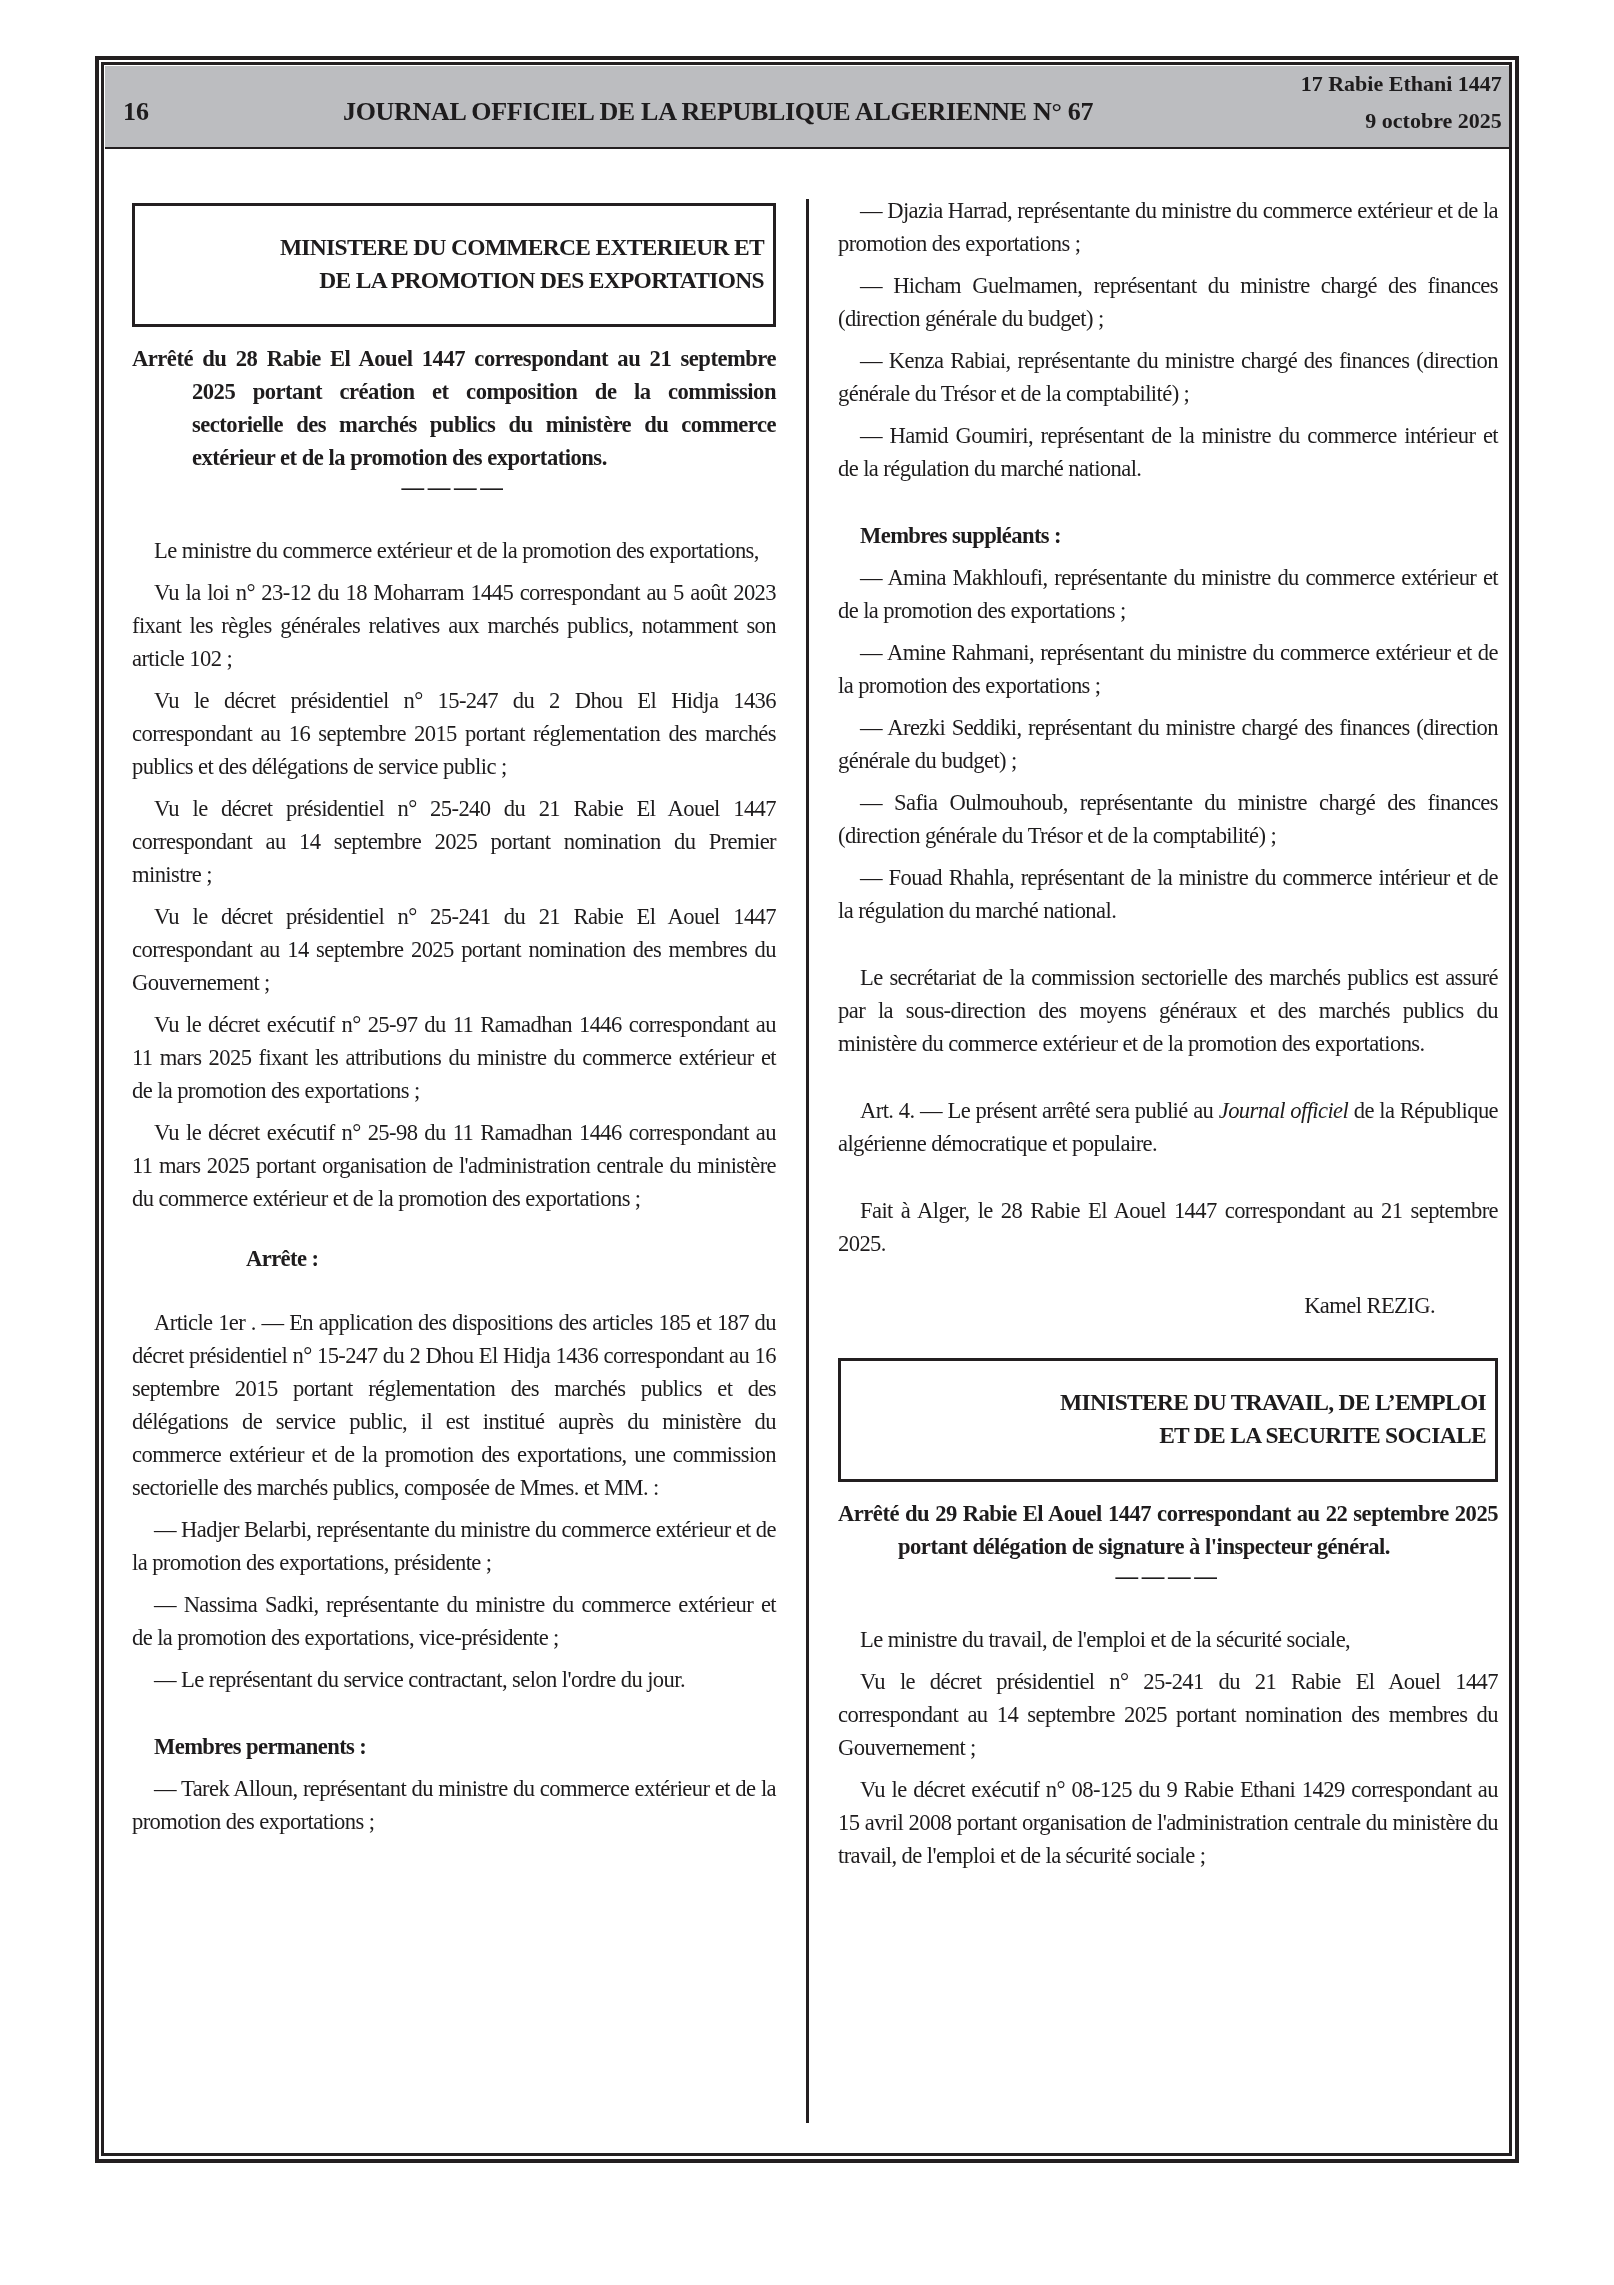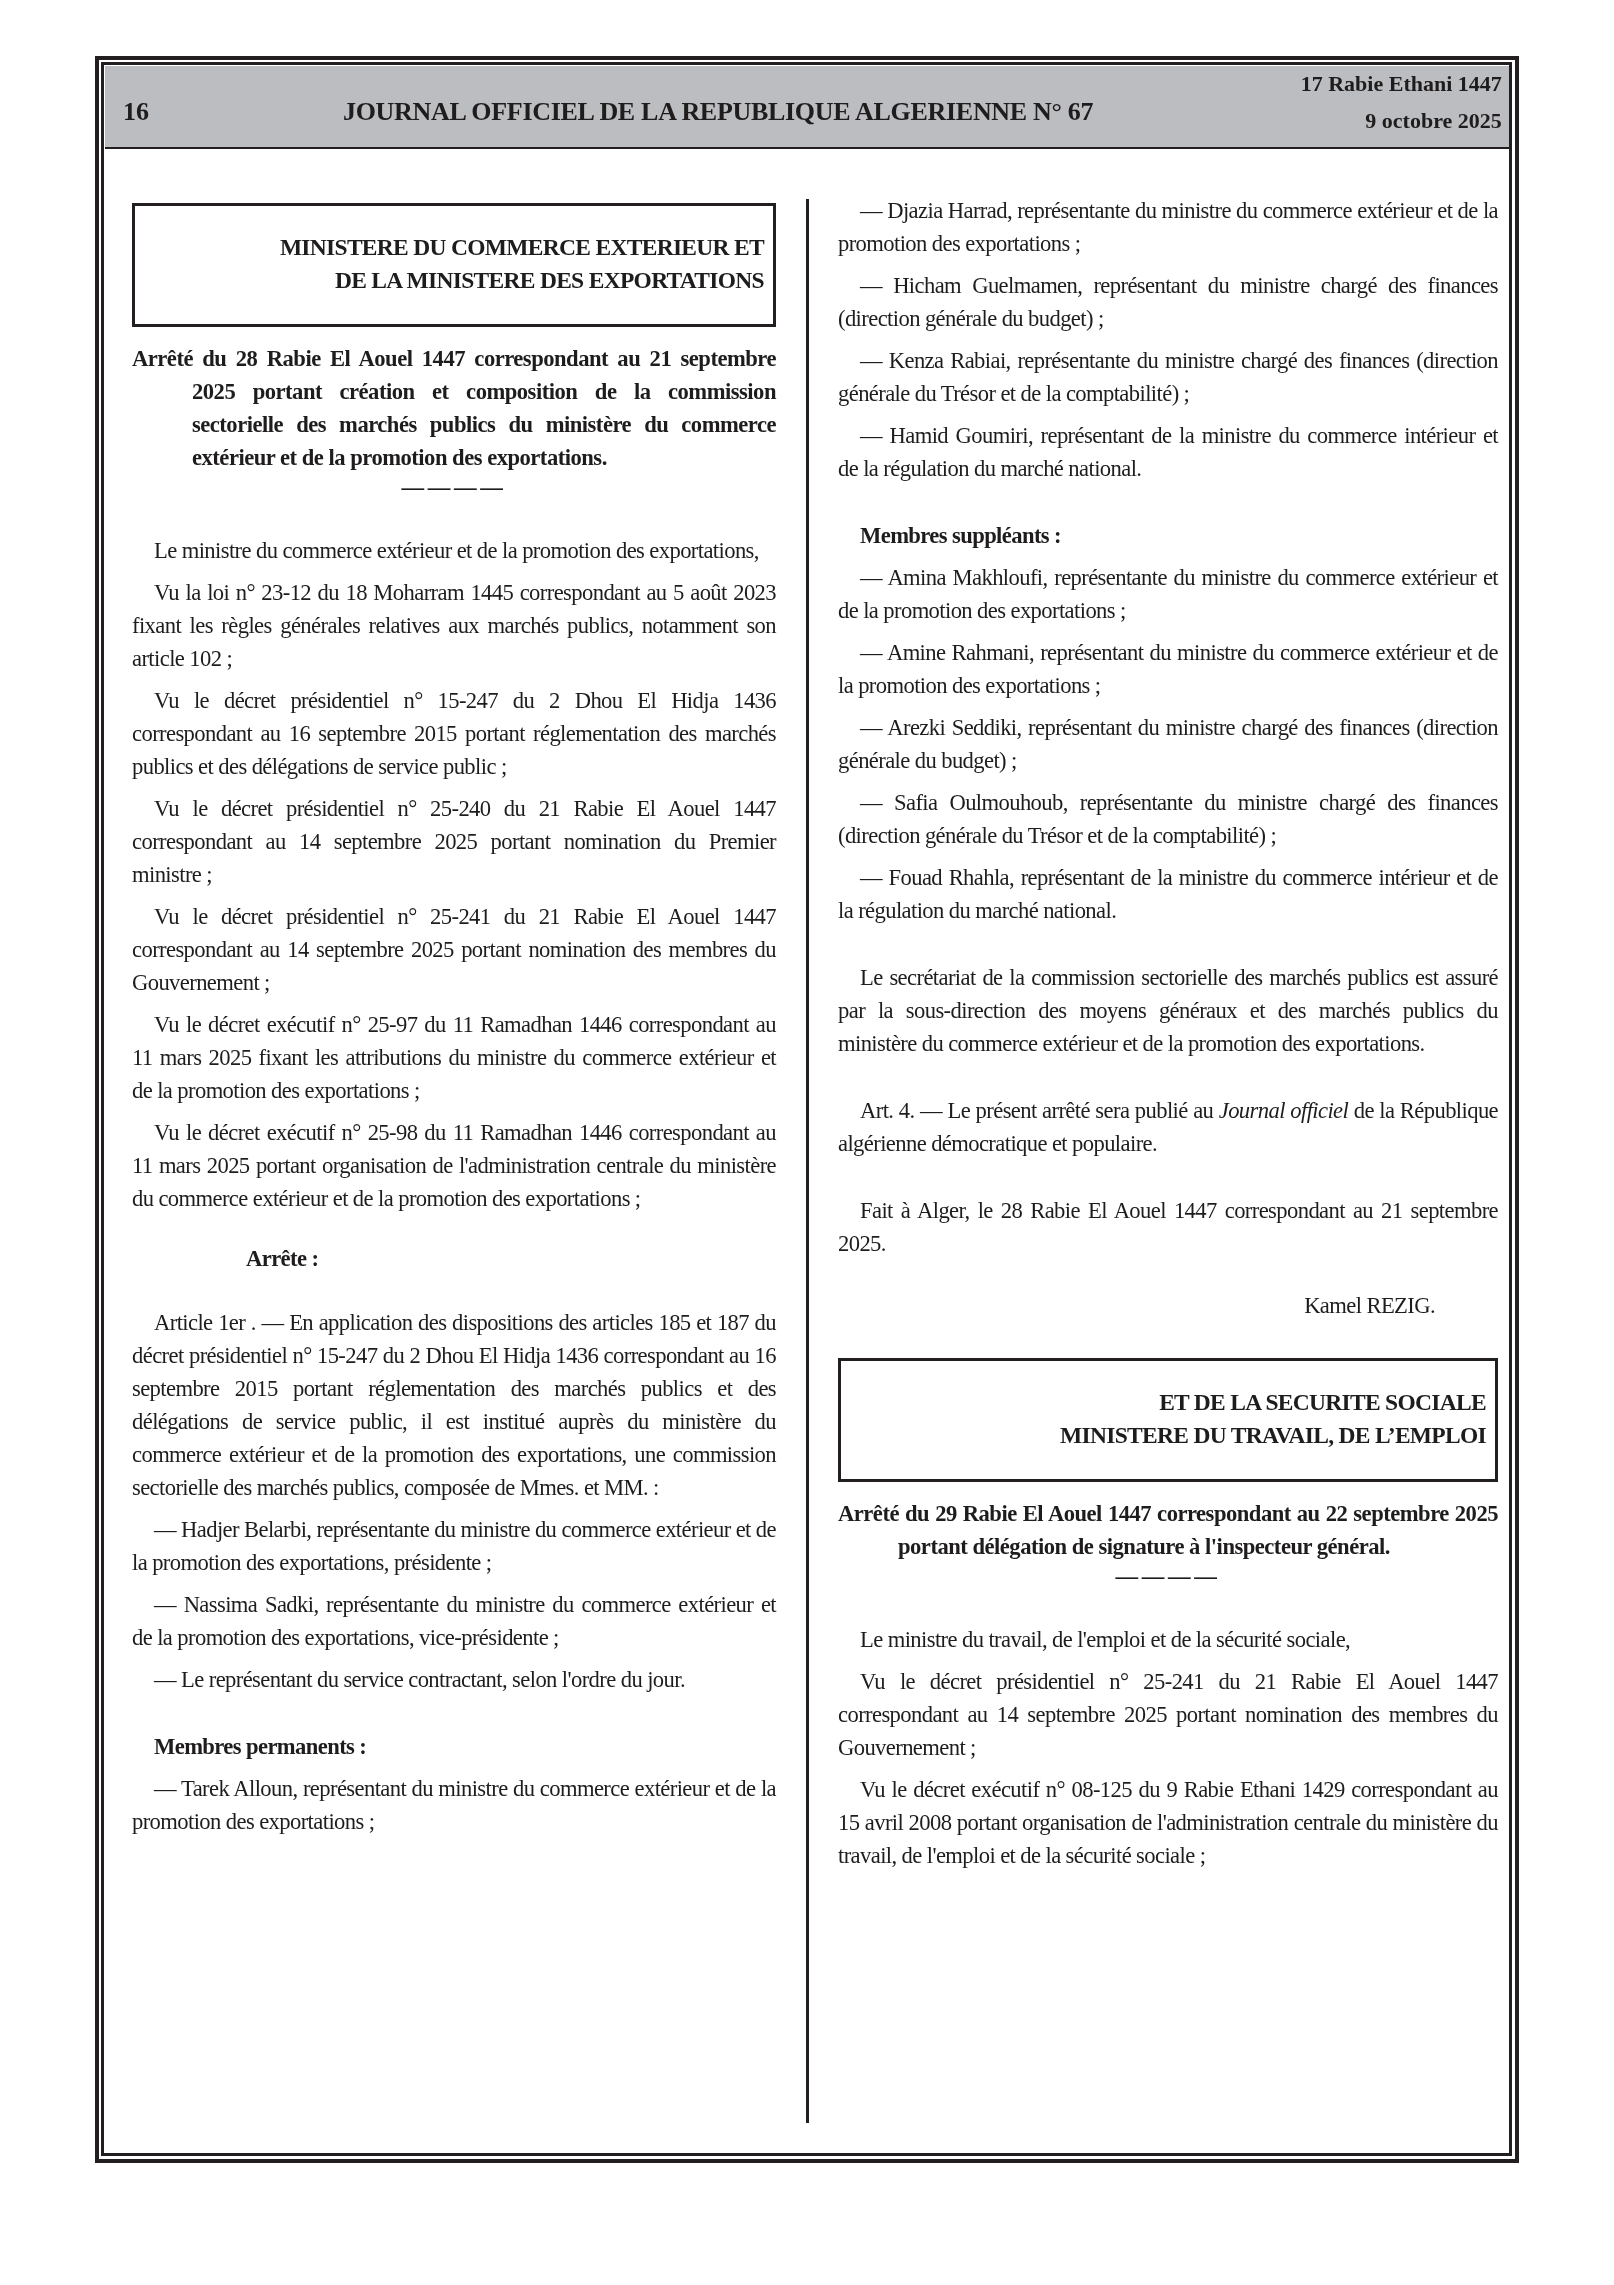--- a/index.html
+++ b/index.html
@@ -48,21 +48,21 @@
   <span class="hdr-title">JOURNAL OFFICIEL DE LA REPUBLIQUE ALGERIENNE N° 67</span>
   <span class="hdr-date d1">17 Rabie Ethani 1447</span>
   <span class="hdr-date d2">9 octobre 2025</span>
 </div>
 
 <div class="divider"></div>
 
 <div class="col left">
   <div class="ministry-box">
     <div>MINISTERE DU COMMERCE EXTERIEUR ET</div>
-    <div>DE LA MINISTERE DES EXPORTATIONS</div>
+    <div>DE LA PROMOTION DES EXPORTATIONS</div>
   </div>
 
   <p class="arrete-title">Arrêté du 28 Rabie El Aouel 1447 correspondant au 21 septembre 2025 portant création et composition de la commission sectorielle des marchés publics du ministère du commerce extérieur et de la promotion des exportations.</p>
   <div class="sep">————</div>
 
   <p class="p">Le ministre du commerce extérieur et de la promotion des exportations,</p>
   <p class="p">Vu la loi n° 23-12 du 18 Moharram 1445 correspondant au 5 août 2023 fixant les règles générales relatives aux marchés publics, notamment son article 102 ;</p>
   <p class="p">Vu le décret présidentiel n° 15-247 du 2 Dhou El Hidja 1436 correspondant au 16 septembre 2015 portant réglementation des marchés publics et des délégations de service public ;</p>
   <p class="p">Vu le décret présidentiel  n° 25-240 du 21 Rabie El Aouel 1447 correspondant au 14 septembre 2025 portant nomination du Premier ministre ;</p>
   <p class="p">Vu le décret présidentiel n° 25-241 du 21 Rabie El Aouel 1447 correspondant au 14 septembre 2025 portant nomination des membres du Gouvernement ;</p>
@@ -100,22 +100,22 @@
 
   <div class="gap"></div>
   <p class="p"><span>Art. 4. — Le présent arrêté sera publié au </span><em>Journal officiel</em><span> de la République algérienne démocratique et populaire.</span></p>
 
   <div class="gap"></div>
   <p class="p">Fait à Alger, le 28 Rabie El Aouel 1447 correspondant au 21 septembre 2025.</p>
 
   <div class="signature">Kamel REZIG.</div>
 
   <div class="ministry-box">
+    <div>MINISTERE DU TRAVAIL, DE L’EMPLOI</div>
     <div>ET DE LA SECURITE SOCIALE</div>
-    <div>MINISTERE DU TRAVAIL, DE L’EMPLOI</div>
   </div>
 
   <p class="arrete-title">Arrêté du 29 Rabie El Aouel 1447 correspondant au 22 septembre 2025 portant délégation de signature à l'inspecteur général.</p>
   <div class="sep">————</div>
 
   <p class="p">Le ministre du travail, de l'emploi et de la sécurité sociale,</p>
   <p class="p">Vu le décret présidentiel n° 25-241 du 21 Rabie El Aouel 1447 correspondant au 14 septembre 2025 portant nomination des membres du Gouvernement ;</p>
   <p class="p">Vu le décret exécutif n° 08-125 du 9 Rabie Ethani 1429 correspondant au 15 avril 2008 portant organisation de l'administration centrale du ministère du travail, de l'emploi et de la sécurité sociale ;</p>
 </div>
 

